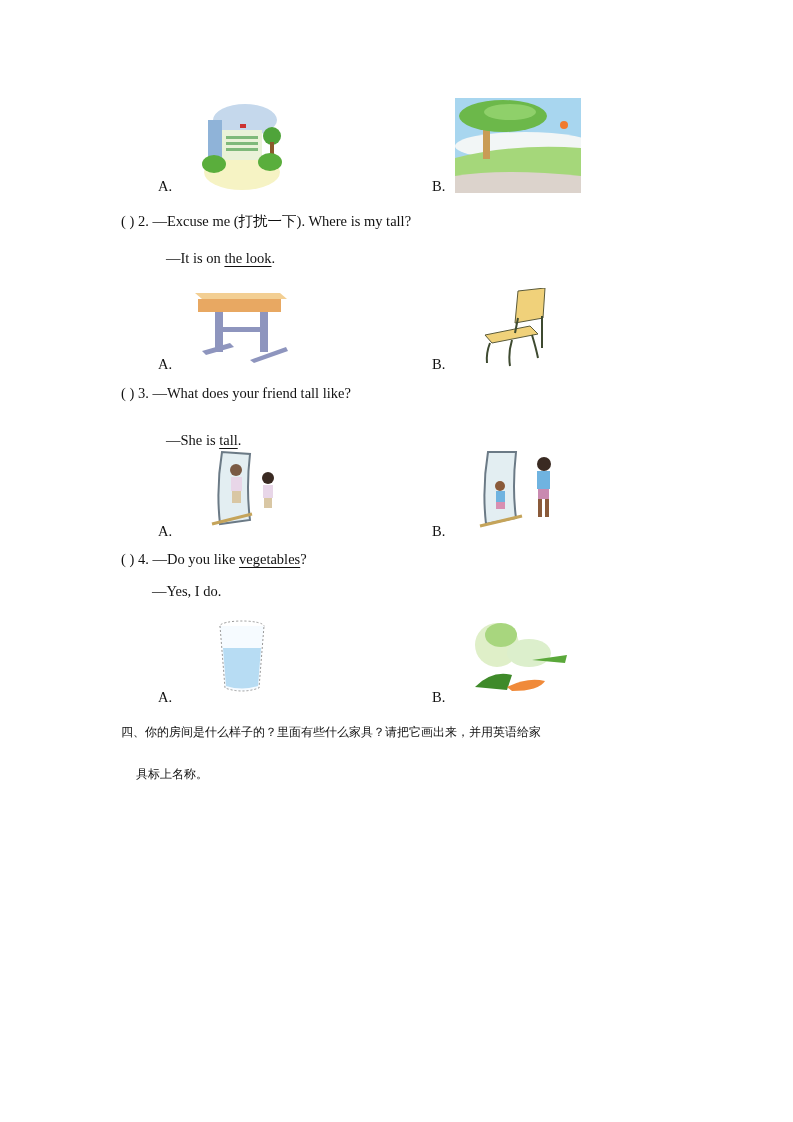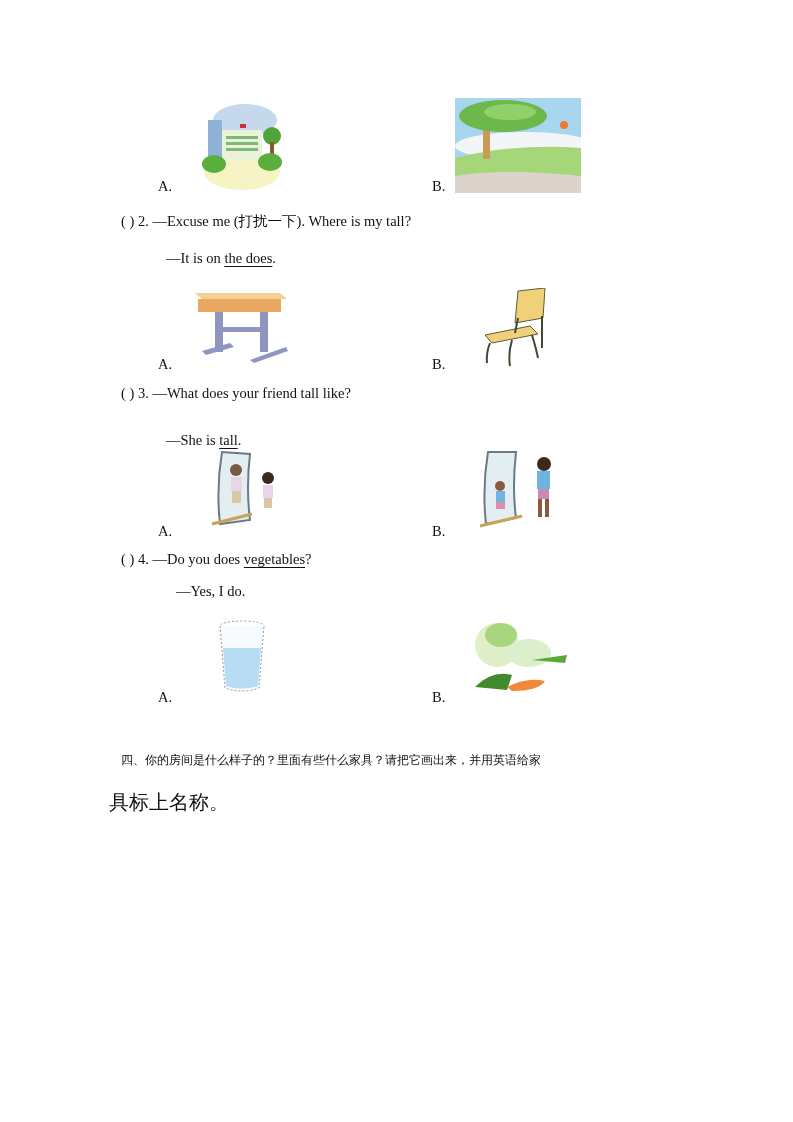--- a/index.html
+++ b/index.html
@@ -1,20 +1,20 @@
 <!DOCTYPE html>
 <html><head>
 <meta charset="utf-8">
 <style>
   html, body { margin: 0; padding: 0; background: #ffffff; }
   body { width: 793px; height: 1122px; position: relative; overflow: hidden;
          font-family: "Liberation Serif", serif; color: #111; }
   .abs { position: absolute; }
   .txt { font-size: 14.5px; line-height: 18px; white-space: nowrap; }
-  .cn { font-family: Liberation Sans, sans-serif; font-size: 14.5px; white-space: nowrap; margin-top: 28px; }
+  .cn { font-family: Liberation Sans, sans-serif; font-size: 14.5px; white-space: nowrap; }
   .u { text-decoration: underline; text-underline-offset: 3px; }
   .opt { font-size: 14.5px; }
   .pic { position: absolute; }
 </style>
 </head>
 <body>
 
 <span class="abs opt" style="left:158px;top:178px">A.</span>
 <div class="pic" style="left:200px;top:100px;width:85px;height:90px">
   <svg width="85" height="90" viewBox="0 0 85 90">
@@ -45,21 +45,21 @@
     <circle cx="109" cy="27" r="4" fill="#f07a2e"></circle>
   </svg>
 </div>
 
 <div class="abs txt" style="left:121px;top:212px">
   <span>(    )</span>
   <span>2.</span>
   <span>—Excuse me (</span><span class="cn">打扰一下</span><span>). Where is my tall?</span>
 </div>
 <div class="abs txt" style="left:166px;top:249px">
-  <span>—It is on </span><span class="u">the does</span><span>.</span>
+  <span>—It is on </span><span class="u">the look</span><span>.</span>
 </div>
 <span class="abs opt" style="left:158px;top:356px">A.</span>
 <div class="pic" style="left:190px;top:285px;width:100px;height:80px">
   <svg width="100" height="80" viewBox="0 0 100 80">
     <polygon points="5,8 90,8 97,14 12,14" fill="#f3cf93"></polygon>
     <rect x="8" y="14" width="83" height="13" fill="#e8a862"></rect>
     <rect x="25" y="27" width="8" height="40" fill="#8e95be"></rect>
     <rect x="70" y="27" width="8" height="40" fill="#8e95be"></rect>
     <rect x="28" y="42" width="47" height="5" fill="#8e95be"></rect>
     <polygon points="12,66 40,58 44,62 16,70" fill="#8e95be"></polygon>
@@ -112,23 +112,23 @@
     <rect x="59" y="21" width="13" height="18" fill="#6fb3e0"></rect>
     <rect x="60" y="39" width="11" height="10" fill="#c98ab0"></rect>
     <rect x="60" y="49" width="4" height="18" fill="#8a5a3a"></rect>
     <rect x="67" y="49" width="4" height="18" fill="#8a5a3a"></rect>
   </svg>
 </div>
 
 <div class="abs txt" style="left:121px;top:550px">
   <span>(    )</span>
   <span>4.</span>
-  <span>—Do you does </span><span class="u">vegetables</span><span>?</span>
+  <span>—Do you like </span><span class="u">vegetables</span><span>?</span>
 </div>
-<div class="abs txt" style="left:176px;top:582px">
+<div class="abs txt" style="left:152px;top:582px">
   <span>—Yes, I do.</span>
 </div>
 <span class="abs opt" style="left:158px;top:689px">A.</span>
 <div class="pic" style="left:215px;top:618px;width:55px;height:76px">
   <svg width="55" height="76" viewBox="0 0 55 76">
     <ellipse cx="27" cy="8" rx="22" ry="5" fill="none" stroke="#999" stroke-dasharray="2,2"></ellipse>
     <path d="M5 8 L10 70 Q27 76 44 70 L49 8" fill="#f6fbff" stroke="#999" stroke-dasharray="2,2"></path>
     <path d="M8 30 L11 68 Q27 73 43 68 L46 30 Z" fill="#b7dcf3"></path>
   </svg>
 </div>
@@ -138,13 +138,13 @@
     <ellipse cx="30" cy="30" rx="22" ry="22" fill="#dfefc8"></ellipse>
     <ellipse cx="34" cy="20" rx="16" ry="12" fill="#a8d67e"></ellipse>
     <ellipse cx="62" cy="38" rx="22" ry="14" fill="#dcefcc"></ellipse>
     <path d="M65 45 L100 40 L98 48 Z" fill="#5aa83a"></path>
     <path d="M8 72 Q25 55 45 60 L40 75 Z" fill="#3f8a2a"></path>
     <path d="M40 72 Q60 62 78 66 Q72 76 45 76 Z" fill="#f08a3a"></path>
   </svg>
 </div>
 
 <div class="abs cn" style="left:121px;top:722px;font-size:12px;line-height:20px">四、你的房间是什么样子的？里面有些什么家具？请把它画出来，并用英语给家</div>
-<div class="abs cn" style="left:109px;top:764px;font-size:20px;line-height:20px">具标上名称。</div>
+<div class="abs cn" style="left:136px;top:764px;font-size:12px;line-height:20px">具标上名称。</div>
 
 </body></html>

